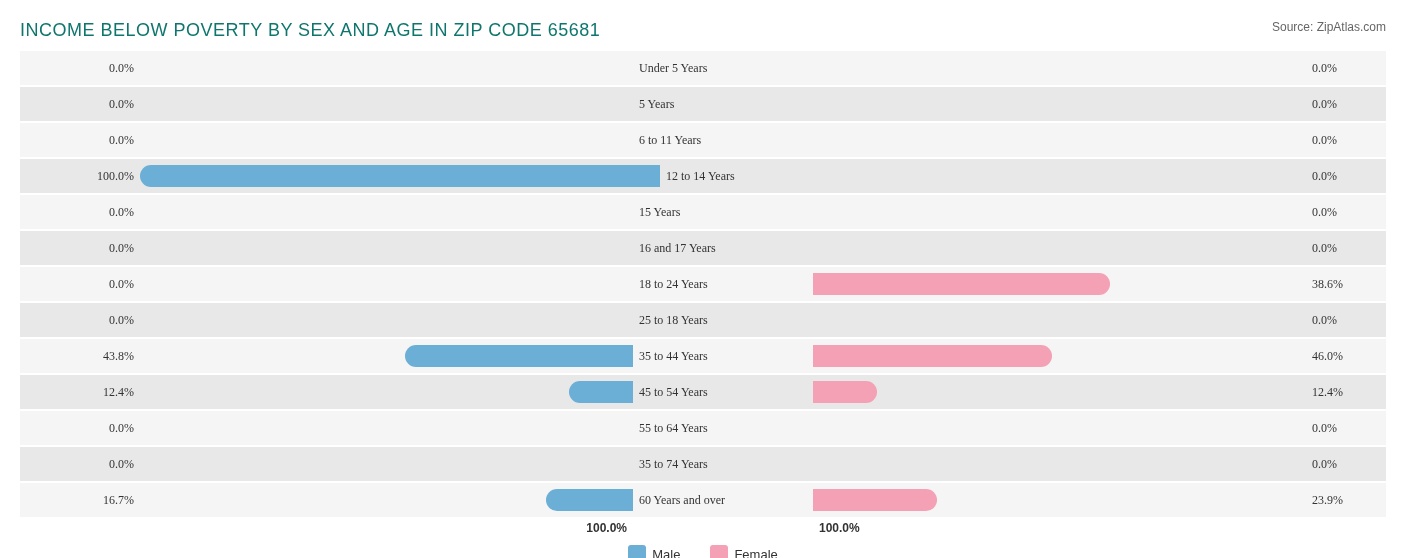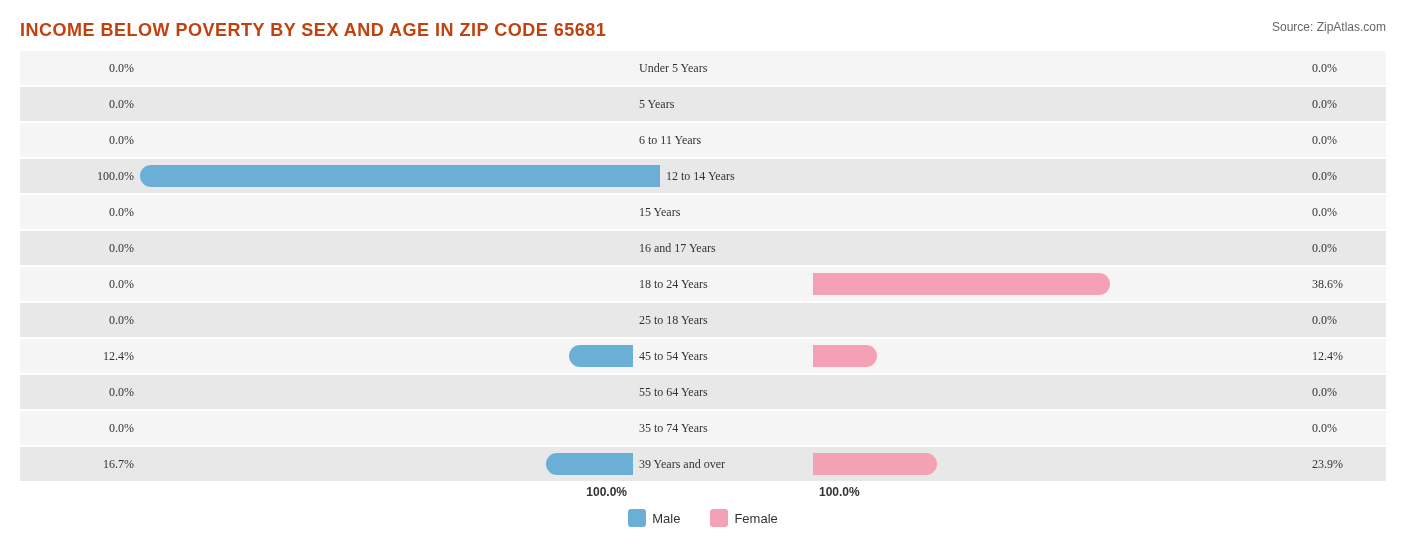--- a/index.html
+++ b/index.html
@@ -10,23 +10,23 @@
       min-height: 558px;
     }
     .chart-container {
       width: 1406px;
       min-height: 558px;
       padding: 20px 20px 40px 20px;
       position: relative;
     }
     .chart-title {
       font-size: 18px;
-      font-weight: bold;
+      font-weight: normal;
       text-transform: uppercase;
-      color: #c2410c;
+      color: #0f766e;
       margin-bottom: 8px;
       letter-spacing: 0.5px;
     }
     .source-text {
       position: absolute;
       top: 20px;
       right: 20px;
       font-size: 12px;
       color: #666;
     }
@@ -221,20 +221,31 @@
     <div class="left-bar-container">
       <div class="left-bar" style="width:0px;"></div>
     </div>
     <div class="center-label">25 to 18 Years</div>
     <div class="right-bar-container">
       <div class="right-bar" style="width:0px;"></div>
     </div>
     <div class="label-right">0.0%</div>
   </div>
       <div class="bar-row">
+    <div class="label-left">43.8%</div>
+    <div class="left-bar-container">
+      <div class="left-bar" style="width:227.75999999999996px;"></div>
+    </div>
+    <div class="center-label">35 to 44 Years</div>
+    <div class="right-bar-container">
+      <div class="right-bar" style="width:239.20000000000002px;"></div>
+    </div>
+    <div class="label-right">46.0%</div>
+  </div>
+      <div class="bar-row">
     <div class="label-left">12.4%</div>
     <div class="left-bar-container">
       <div class="left-bar" style="width:64.48px;"></div>
     </div>
     <div class="center-label">45 to 54 Years</div>
     <div class="right-bar-container">
       <div class="right-bar" style="width:64.48px;"></div>
     </div>
     <div class="label-right">12.4%</div>
   </div>
@@ -258,21 +269,21 @@
     <div class="right-bar-container">
       <div class="right-bar" style="width:0px;"></div>
     </div>
     <div class="label-right">0.0%</div>
   </div>
       <div class="bar-row">
     <div class="label-left">16.7%</div>
     <div class="left-bar-container">
       <div class="left-bar" style="width:86.83999999999999px;"></div>
     </div>
-    <div class="center-label">39 Years and over</div>
+    <div class="center-label">60 Years and over</div>
     <div class="right-bar-container">
       <div class="right-bar" style="width:124.28px;"></div>
     </div>
     <div class="label-right">23.9%</div>
   </div>
     </div>
 
   <div class="bottom-row">
     <div style="width:120px; flex-shrink:0;"></div>
     <div style="width:520px; display:flex; justify-content:flex-end; padding-right:6px;">

